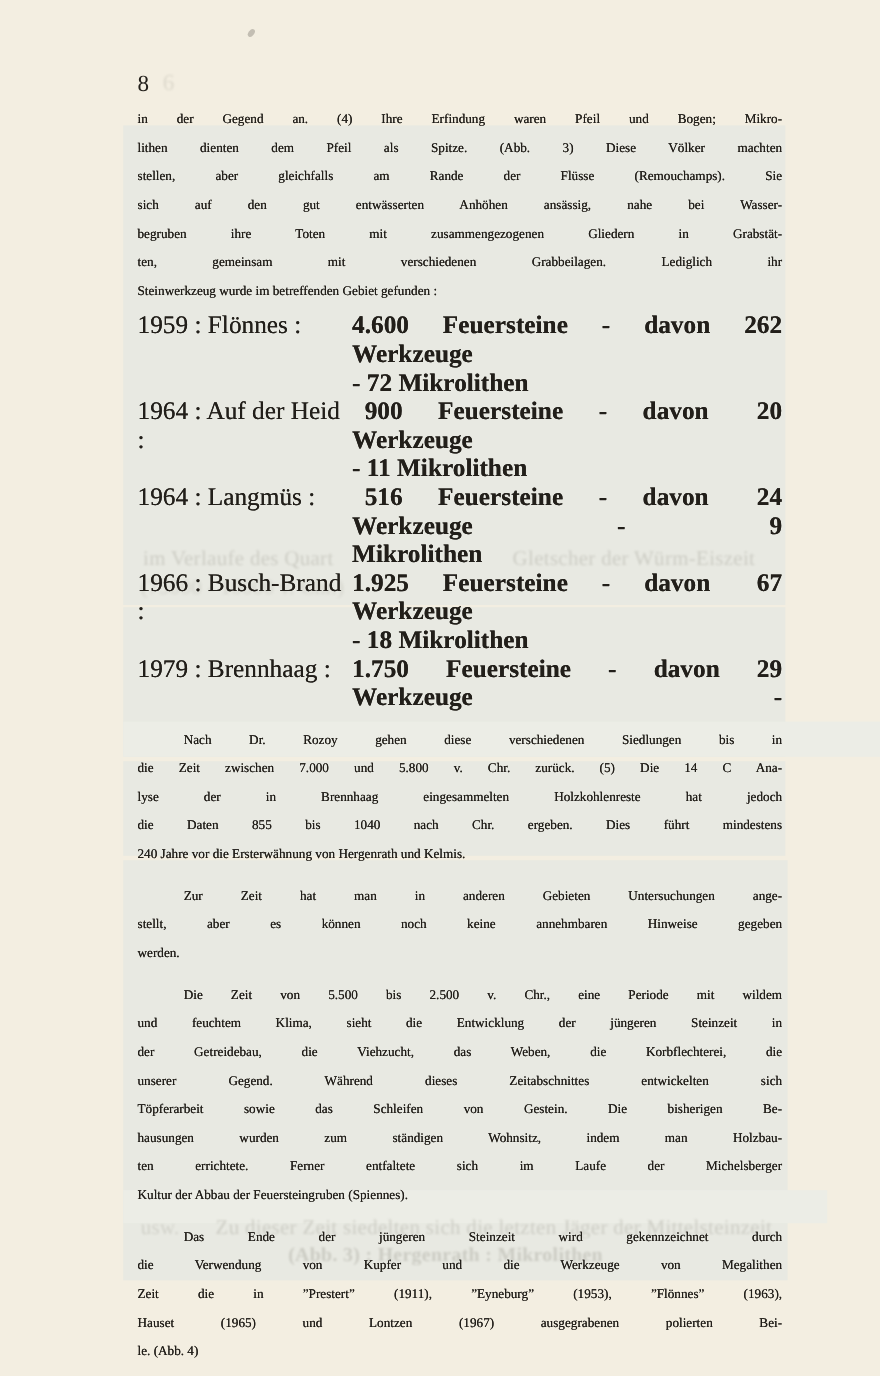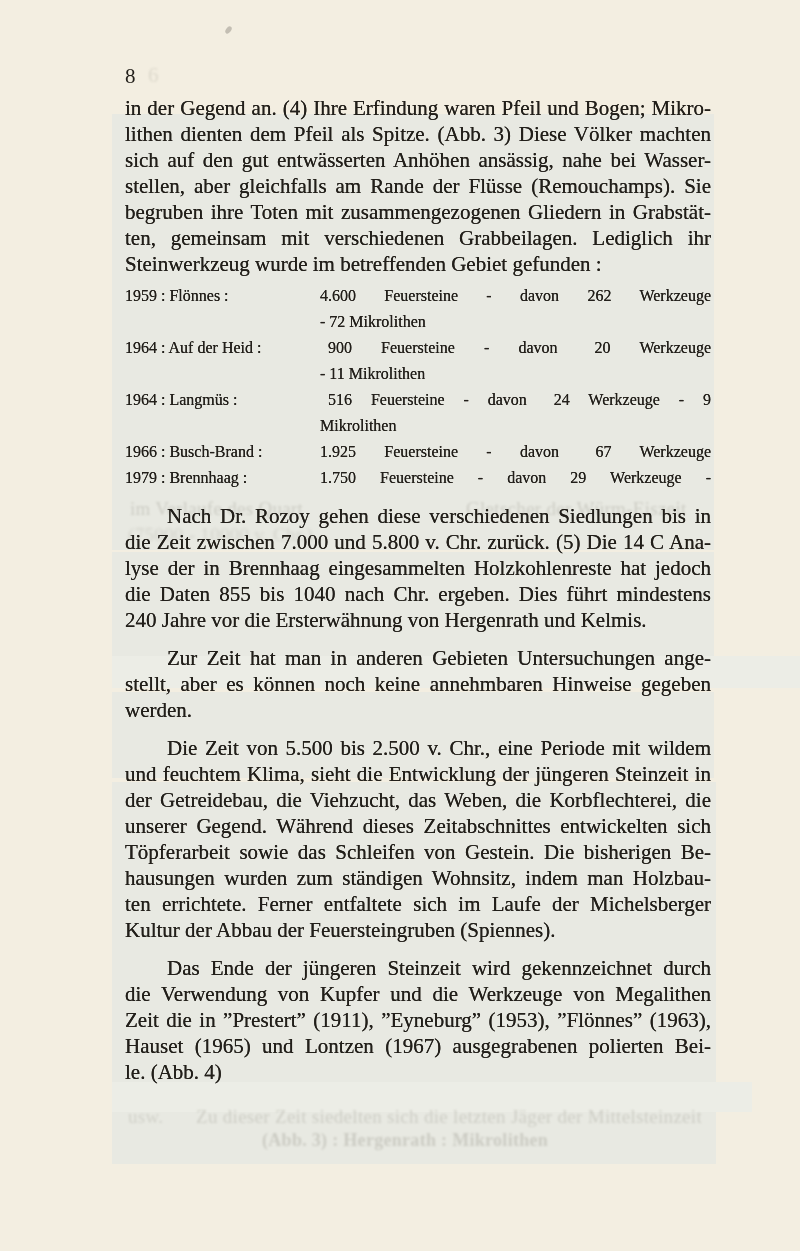--- a/index.html
+++ b/index.html
@@ -14,31 +14,31 @@
   
   .band{position:absolute;background:#e8e9e2;}
   .band.light{background:#ecede6;}
   .speck{position:absolute;width:5px;height:8px;background:#a9a49a;border-radius:50%;
          transform:rotate(38deg);opacity:.65;}
   
   .ghost{position:absolute;white-space:nowrap;color:#8f8d82;letter-spacing:.3px;}
   
   #content{position:absolute;left:125px;top:63px;width:586px;}
   .pagenum{font-size:21px;line-height:26px;margin:0 0 6px 0;}
-  .para{margin:12px 0 0 0;font-size:21px;line-height:26px;
+  .para{margin:12px 0 0 0;font-size:12px;line-height:26px;
         text-shadow:0 0 .4px currentColor;}
   .para.first{margin-top:0;}
   .line{min-height:26px;}
   .jl{text-align:justify;text-align-last:justify;}
   .ll{text-align:left;text-align-last:left;}
   .para.indent .line:first-child{text-indent:42px;}
-  .list{margin-top:6px;font-size:16px;line-height:26px;text-shadow:0 0 .4px currentColor;}
+  .list{margin-top:6px;font-size:23px;line-height:26px;text-shadow:0 0 .4px currentColor;}
   .lrow{display:flex;}
   .llabel{width:195px;flex:none;}
-  .lvalue{flex:1 1 auto;}
+  .lvalue{flex:1 1 auto;font-weight:bold;}
 </style>
 </head>
 <body>
 
 <div class="scan-page">
 
   <div class="band" style="left:112px;top:114px;width:602px;height:436px;"></div>
   <div class="band" style="left:112px;top:552px;width:602px;height:136px;"></div>
   <div class="band light" style="left:112px;top:656px;width:688px;height:32px;"></div>
   <div class="band" style="left:112px;top:692px;width:602px;height:86px;"></div>
@@ -56,22 +56,22 @@
       <span class="ghost" style="left: 196px; top: 1106px; font-size: 19px; font-weight: 400; opacity: 0.3; filter: blur(1.2px);">Zu dieser Zeit siedelten sich die letzten Jäger der Mittelsteinzeit</span>
       <span class="ghost" style="left: 262px; top: 1130px; font-size: 18px; font-weight: 700; opacity: 0.32; filter: blur(1px);">(Abb. 3) : Hergenrath : Mikrolithen</span>
     </div>
 
   <div id="content">
     <div class="pagenum">8</div>
 
   <div class="para first">
         <div class="line jl">in der Gegend an. (4) Ihre Erfindung waren Pfeil und Bogen; Mikro-</div>
         <div class="line jl">lithen dienten dem Pfeil als Spitze. (Abb. 3) Diese Völker machten</div>
+        <div class="line jl">stellen, aber gleichfalls am Rande der Flüsse (Remouchamps). Sie</div>
         <div class="line jl">sich auf den gut entwässerten Anhöhen ansässig, nahe bei Wasser-</div>
-        <div class="line jl">stellen, aber gleichfalls am Rande der Flüsse (Remouchamps). Sie</div>
         <div class="line jl">begruben ihre Toten mit zusammengezogenen Gliedern in Grabstät-</div>
         <div class="line jl">ten, gemeinsam mit verschiedenen Grabbeilagen. Lediglich ihr</div>
         <div class="line ll">Steinwerkzeug wurde im betreffenden Gebiet gefunden :</div>
       </div>
       <div class="list">
         <div class="lrow">
           <span class="llabel">1959 : Flönnes :</span>
           <span class="lvalue jl">4.600 Feuersteine - davon 262 Werkzeuge</span>
         </div>
         <div class="lrow">
@@ -93,20 +93,21 @@
         <div class="lrow">
           <span class="llabel"></span>
           <span class="lvalue ll">Mikrolithen</span>
         </div>
         <div class="lrow">
           <span class="llabel">1966 : Busch-Brand :</span>
           <span class="lvalue jl">1.925 Feuersteine - davon  67 Werkzeuge</span>
         </div>
         <div class="lrow">
           <span class="llabel"></span>
+          <span class="lvalue ll">- 18 Mikrolithen</span>
         </div>
         <div class="lrow">
           <span class="llabel">1979 : Brennhaag :</span>
           <span class="lvalue jl">1.750 Feuersteine - davon 29 Werkzeuge -</span>
         </div>
         <div class="lrow">
           <span class="llabel"></span>
         </div>
       </div>
       <div class="para indent">

